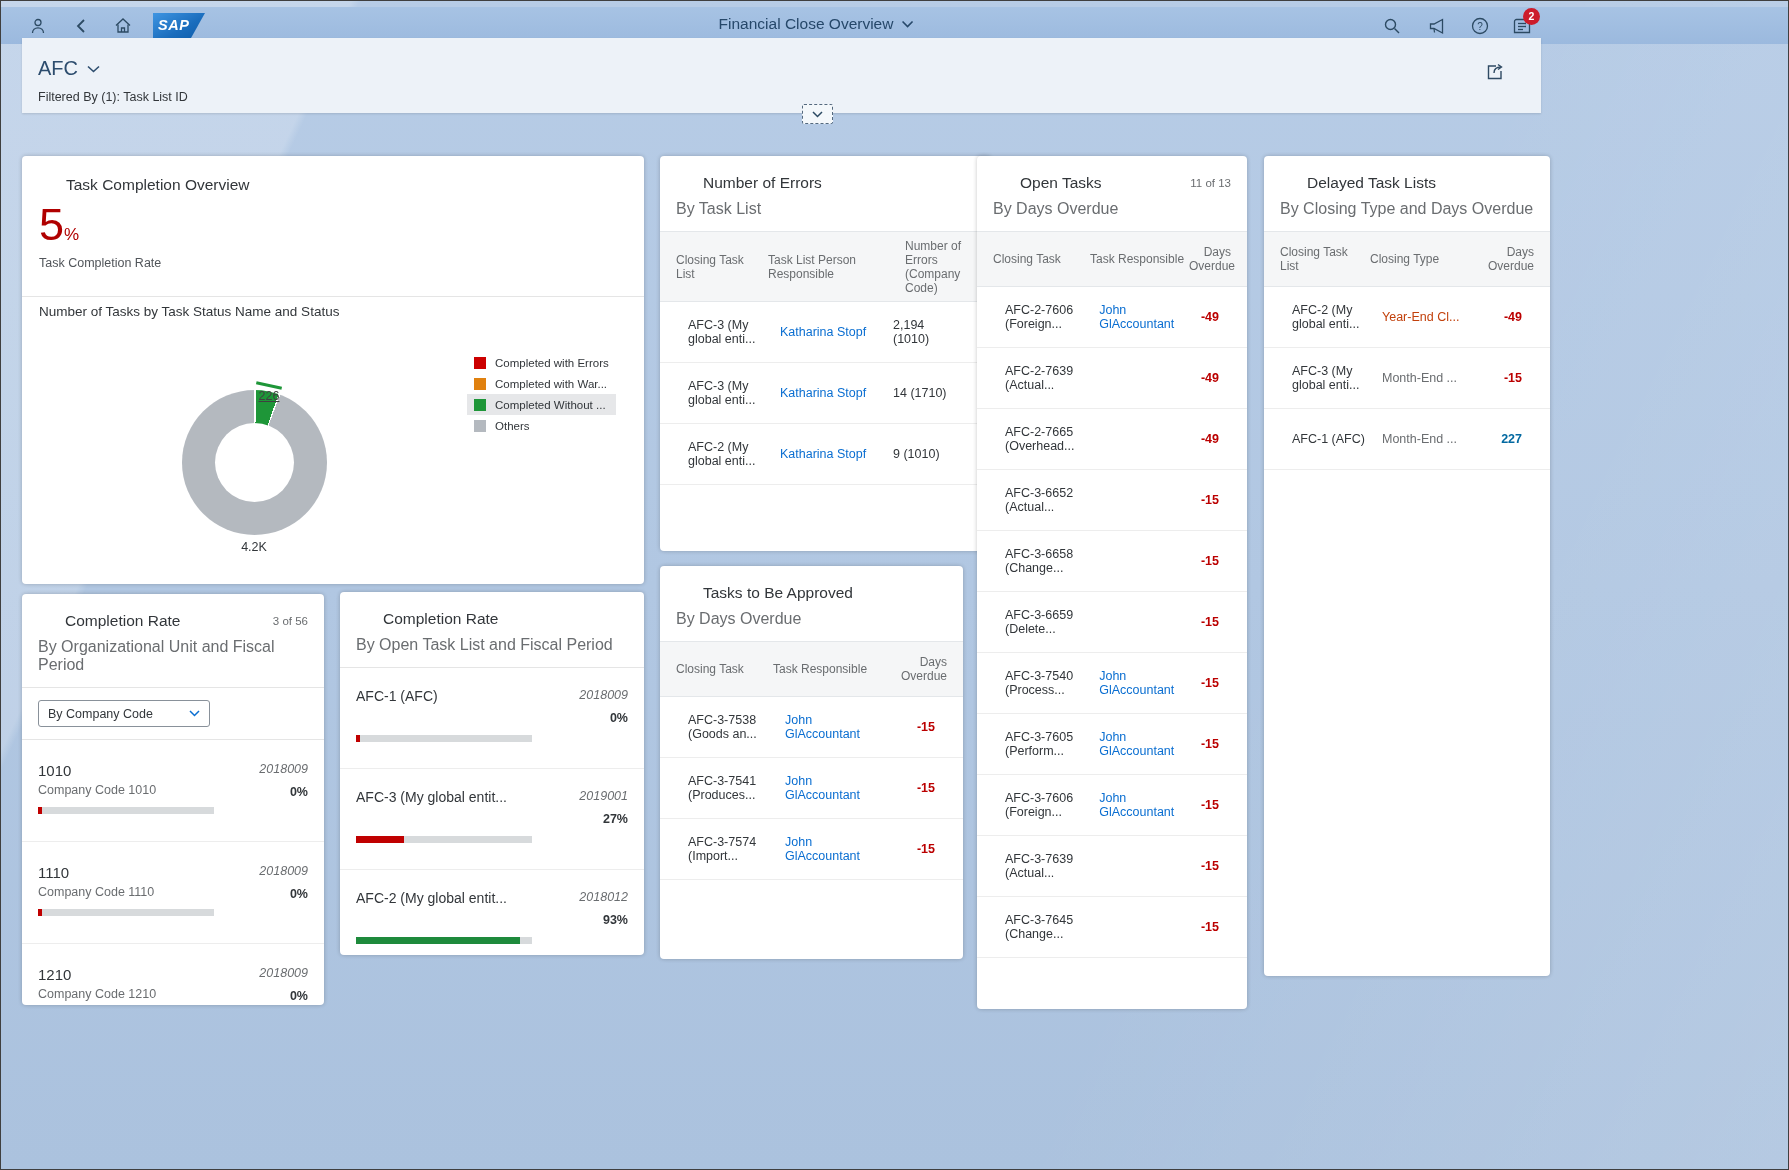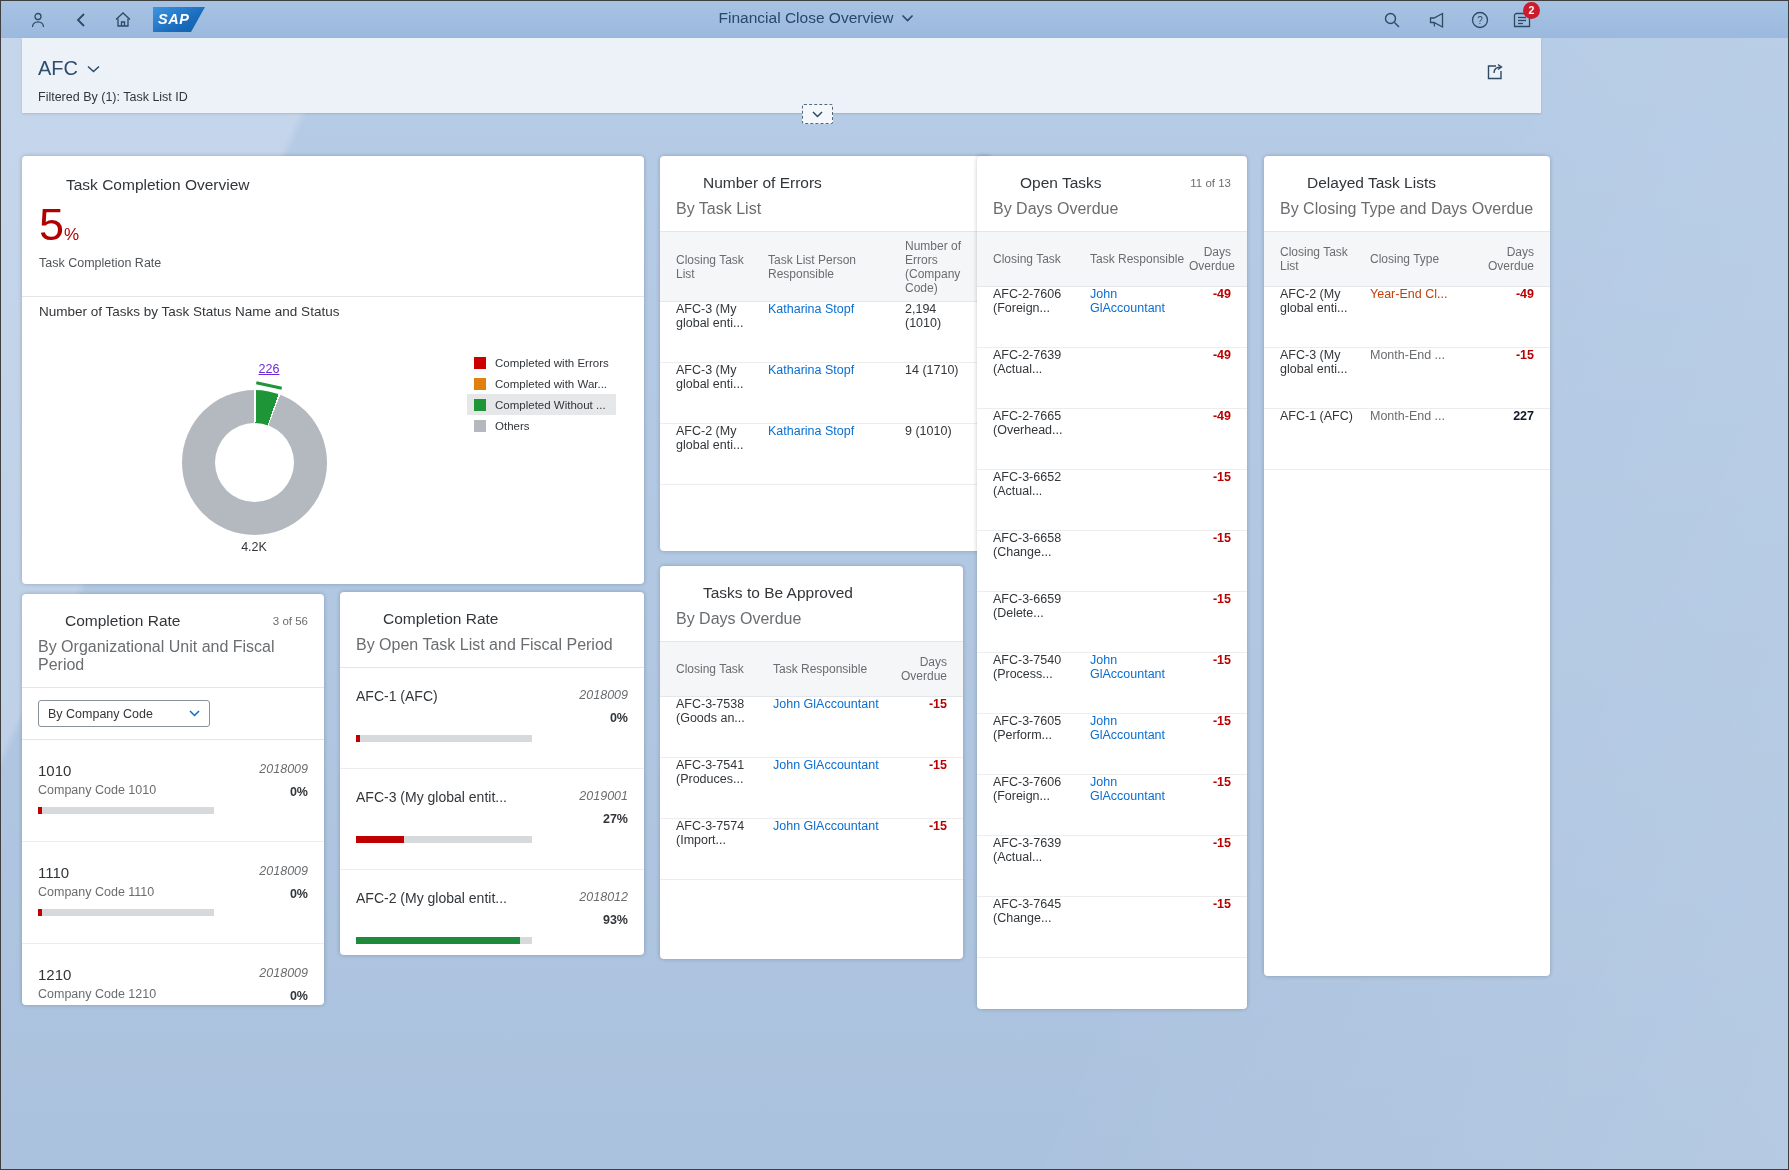--- a/index.html
+++ b/index.html
@@ -5,21 +5,21 @@
   * { margin:0; padding:0; box-sizing:border-box; }
   html,body { font-family:"Liberation Sans","DejaVu Sans",sans-serif; }
   body { background:#7d7d7d; }
   .window { position:relative; width:1789px; height:1170px; border:1px solid #3f3f3f; overflow:hidden;
     background:
       linear-gradient(115deg, rgba(255,255,255,.20) 0%, rgba(255,255,255,.20) 15%, rgba(255,255,255,0) 15.4%),
       linear-gradient(294deg, rgba(255,255,255,.12) 0%, rgba(255,255,255,0) 34%),
       linear-gradient(#b7cce6,#abc2de); }
 
   
-  .shell { position:absolute; left:0; top:0; right:0; height:37px;
+  .shell { position:absolute; left:0; top:6px; right:0; height:37px;
     background:linear-gradient(#a7c3e4,#9bb9de); }
   .shell .icon-btn { position:absolute; top:7px; width:26px; height:24px; display:flex; align-items:center;
     justify-content:center; color:#2c4a63; cursor:pointer; }
   .shell-title { position:absolute; left:815px; top:8px; transform:translateX(-50%); display:flex;
     align-items:center; gap:8px; color:#26486a; font-size:15.5px; white-space:nowrap; cursor:pointer; }
   .sap-logo { position:absolute; left:152px; top:6px; width:52px; height:25px;
     background:linear-gradient(150deg,#3f95e2 0%,#1a6dbd 60%,#0e5dab 100%);
     clip-path:polygon(0 0,100% 0,calc(100% - 14px) 100%,0 100%);
     color:#fff; font-style:italic; font-weight:bold; font-size:14.5px; line-height:25px;
     padding-left:5px; letter-spacing:.5px; }
@@ -42,21 +42,21 @@
   
   .card { position:absolute; background:#fff; border-radius:4px; box-shadow:0 0 4px rgba(0,0,0,.22);
     overflow:hidden; }
   .card-head { position:relative; padding:18px 16px 0 16px; }
   .ct { font-size:15.5px; color:#32363a; font-weight:400;margin-left:27px; }
   .cs { font-size:16px; color:#6a6d70; margin-top:8px; }
   .cnt { position:absolute; right:16px; top:21px; font-size:11.5px; color:#6a6d70; }
 
   .thead { display:flex; align-items:center; background:#f5f6f7; border-top:1px solid #e4e7ea;
     border-bottom:1px solid #e4e7ea; color:#6a6d70; font-size:12px; padding:6px 16px; margin-top:13px; }
-  .trow { display:flex; align-items:flex-start; border-bottom:1px solid #ededed; padding:0 16px;
+  .trow { display:flex; align-items:center; border-bottom:1px solid #ededed; padding:0 28px;
     font-size:12.5px; color:#32363a; height:61px; cursor:pointer; }
   .link { color:#0a6ed1; }
   .num { font-weight:600; }
 
   
   .noe .c1 { width:92px; padding-right:6px; }
   .noe .c2 { flex:1; padding-right:6px; }
   .noe .c3 { width:70px; }
   .ot .c1 { width:97px; padding-right:4px; }
   .ot .c2 { flex:1; padding-right:4px; }
@@ -76,22 +76,22 @@
   .kpi-num .u { font-size:17px; }
   .kpi-label { position:absolute; left:17px; top:100px; font-size:12.5px; color:#51555a; }
   .divider { position:absolute; left:0; right:0; border-top:1px solid #e5e5e5; }
   .chart-title { position:absolute; left:17px; top:148px; font-size:13.5px; color:#32363a; }
   .donut { position:absolute; left:160px; top:234px; width:145px; height:145px; border-radius:50%;
     cursor:pointer; }
   .donut::after { content:""; position:absolute; left:33px; top:33px; width:79px; height:79px;
     border-radius:50%; background:#fff; }
   .donut-tick { position:absolute; left:234px; top:228px; width:26px; height:3px; background:#1e9638;
     transform:rotate(12deg); }
-  .donut-lbl-top { position:absolute; left:197px; top:206px; width:100px; text-align:center;
-    font-size:12.5px; color:#6d28d9;text-decoration:underline; }
+  .donut-lbl-top { position:absolute; left:197px; top:233px; width:100px; text-align:center;
+    font-size:12.5px; color:#404040;text-decoration:underline; }
   .donut-lbl-bottom { position:absolute; left:152px; top:384px; width:160px; text-align:center;
     font-size:12.5px; color:#32363a; }
   .legend { position:absolute; left:445px; top:196px; }
   .legend-item { display:flex; align-items:center; gap:9px; padding:3px 7px; height:21px;
     font-size:11.5px; color:#32363a; cursor:pointer; }
   .legend-item.hl { background:#e6e7e9; }
   .swatch { width:12px; height:12px; flex:0 0 12px; }
 
   
   .select-box { margin:12px 16px; width:172px; height:27px; border:1px solid #89919a; border-radius:3px;
@@ -374,21 +374,21 @@
       <span class="c3 num" style="color: rgb(187, 0, 0);">-49</span>
     </div>
     <div class="trow">
       <span class="c1">AFC-3 (My global enti...</span>
       <span class="c2" style="color:#6a6d70">Month-End ...</span>
       <span class="c3 num" style="color: rgb(187, 0, 0);">-15</span>
     </div>
     <div class="trow">
       <span class="c1">AFC-1 (AFC)</span>
       <span class="c2" style="color:#6a6d70">Month-End ...</span>
-      <span class="c3 num" style="color: #0f172a;">227</span>
+      <span class="c3 num" style="color: #0369a1;">227</span>
     </div>
   </div>
 
   <div class="card" style="left:21px; top:593px; width:302px; height:411px;">
     <div class="card-head" style="border-bottom:1px solid #e5e5e5; padding-bottom:13px;">
       <div class="ct">Completion Rate</div>
       <div class="cnt">3 of 56</div>
       <div class="cs">By Organizational Unit and Fiscal Period</div>
     </div>
     <div style="border-bottom:1px solid #e5e5e5;">

